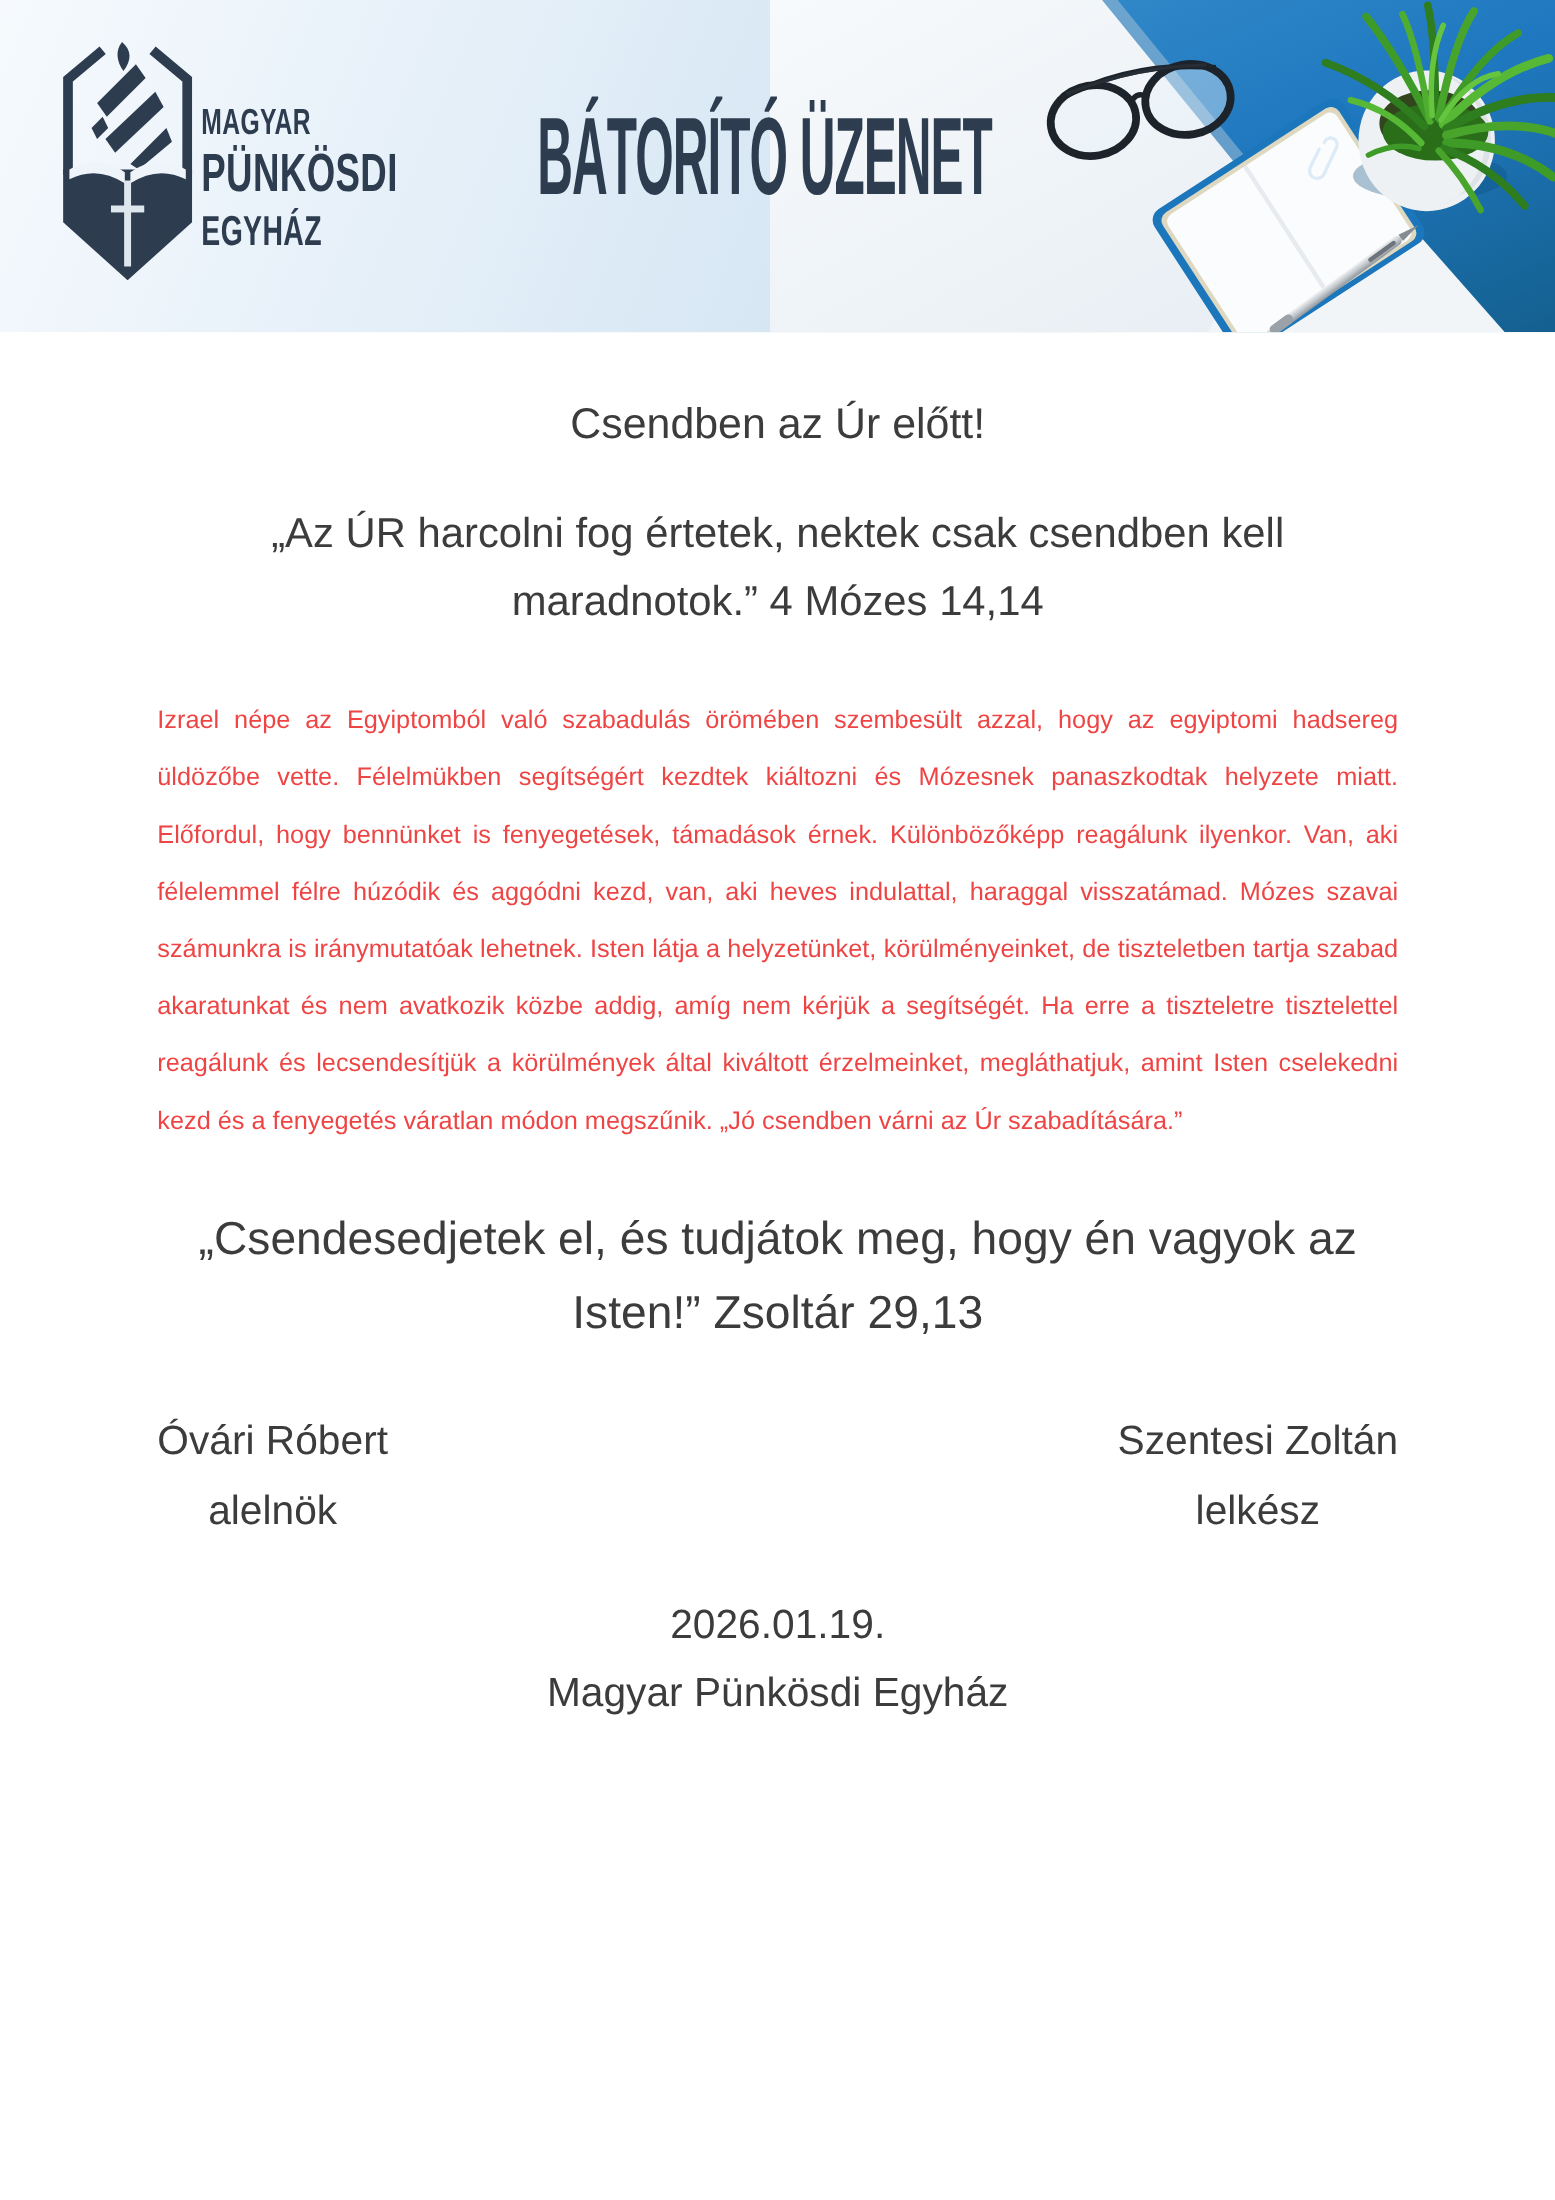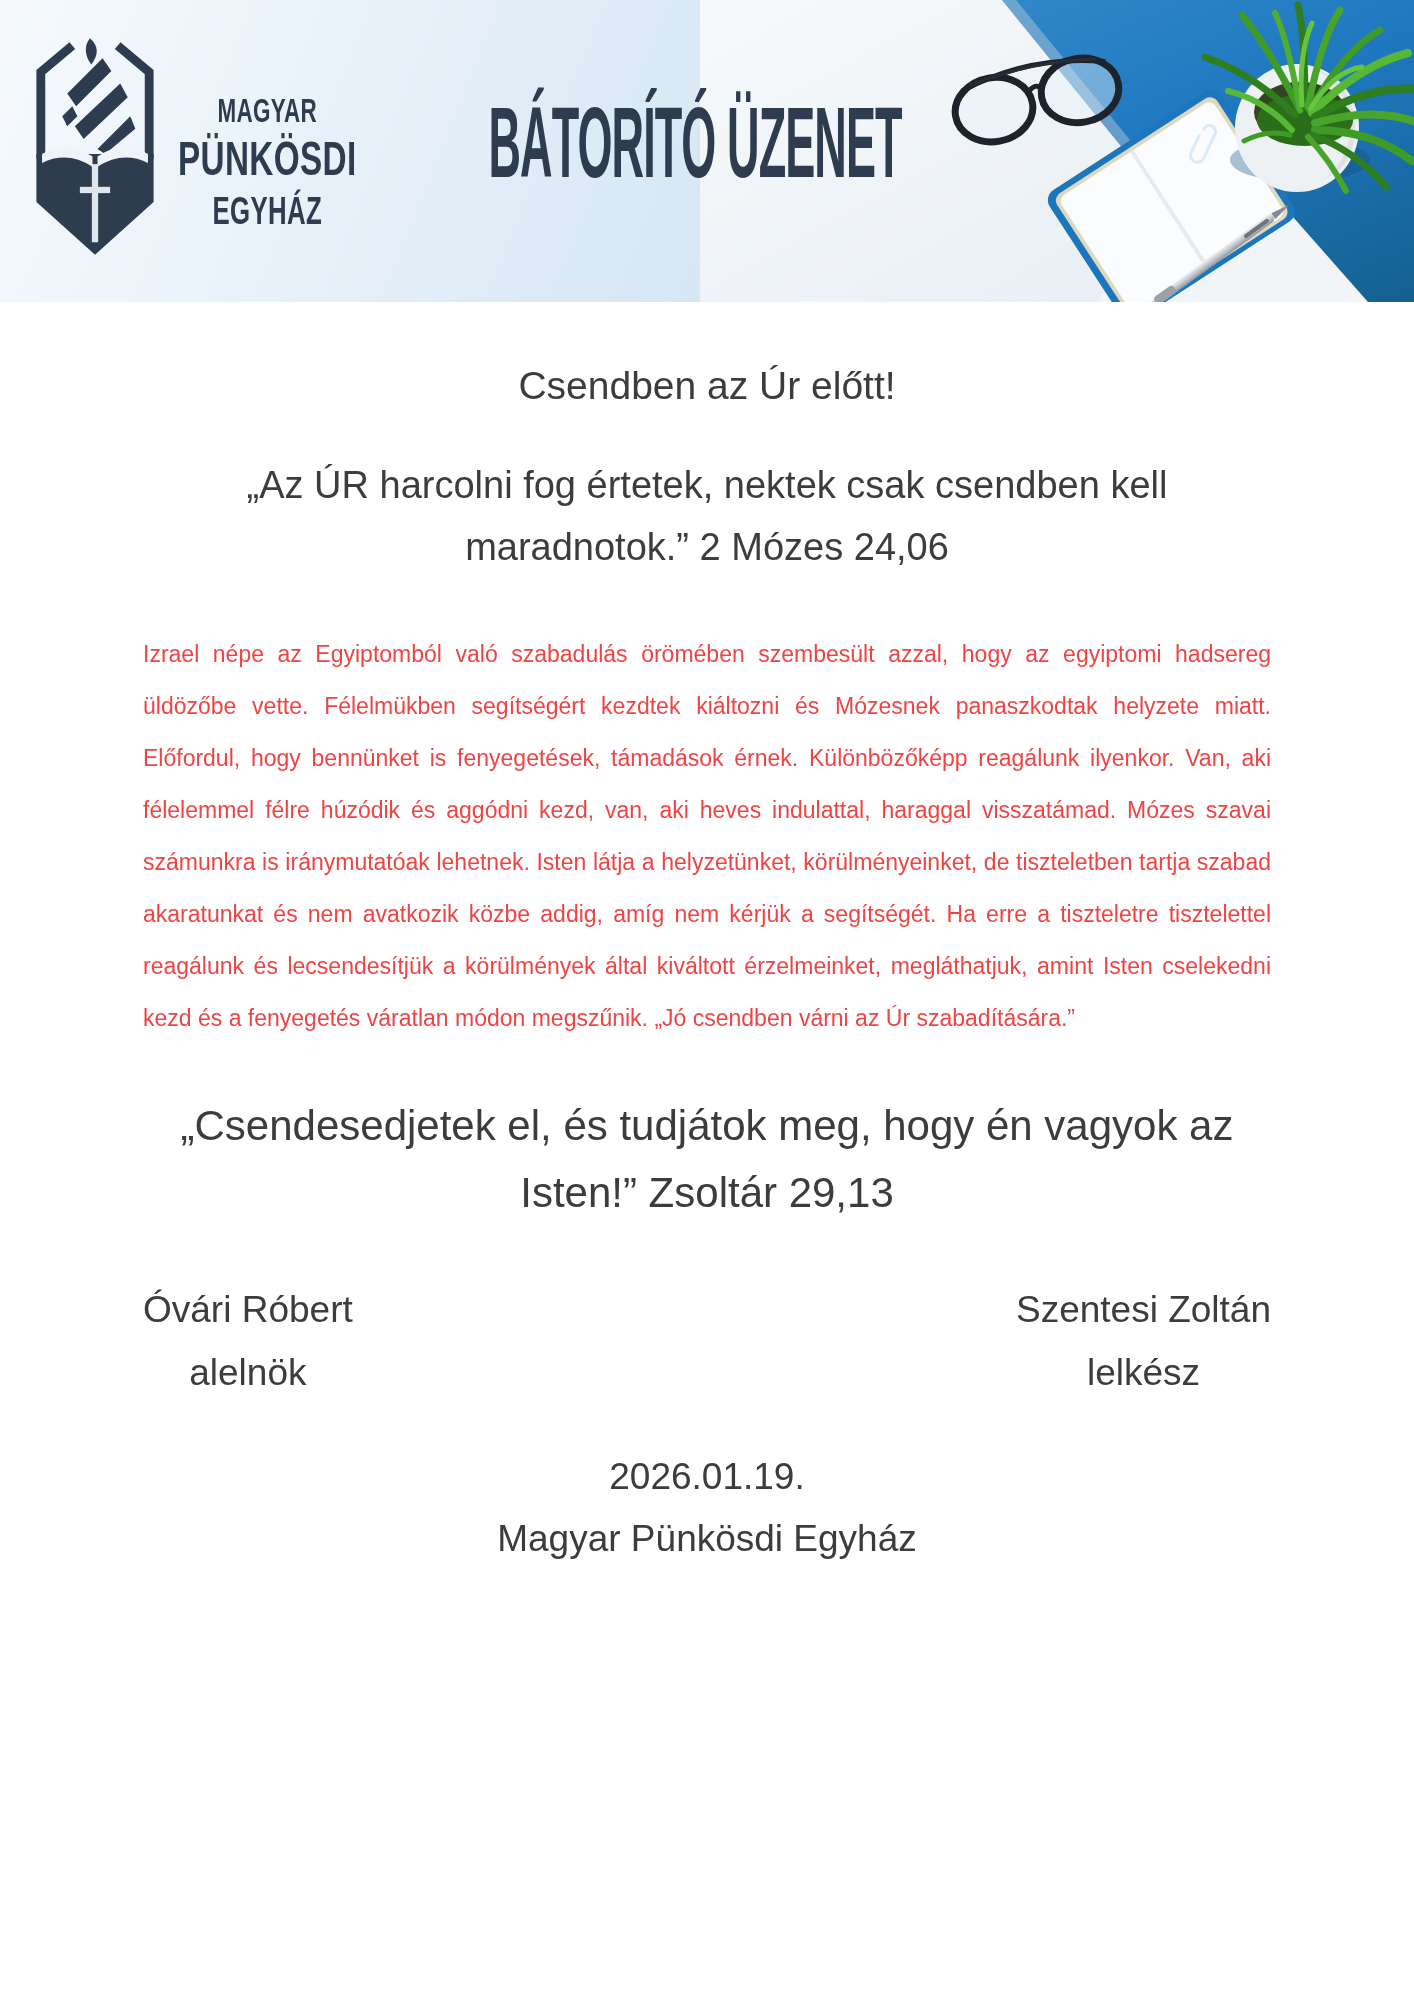--- a/index.html
+++ b/index.html
@@ -13,21 +13,21 @@
     color:#3d3d3d;
   }
   
   .banner{
     position:relative;
     width:100%;height:302px;
     background:linear-gradient(112deg,#f6fafd 0%,#e6f0f9 28%,#d5e6f3 55%,#e2eef8 78%,#cfe2f1 100%);
     overflow:hidden;
   }
   .photo-svg{position:absolute;top:0;right:0;display:block;}
-  .logo{position:absolute;left:32px;top:38px;display:flex;gap:20px;text-align:center;}
+  .logo{position:absolute;left:53px;top:38px;display:flex;gap:4px;}
   .logo-mark{display:block;}
   .logo-text{padding-top:56px;color:#2d3c4f;font-weight:bold;line-height:1;}
   .logo-text .lt{display:block;transform:scaleX(0.68);transform-origin:left center;letter-spacing:0.5px;white-space:nowrap;}
   .lt1{font-size:33px;margin-bottom:7px;}
   .lt2{font-size:49px;margin-bottom:9px;}
   .lt3{font-size:38px;}
   .banner-title-wrap{
     position:absolute;left:380px;top:92px;width:630px;
     display:flex;justify-content:center;
   }
@@ -183,21 +183,21 @@
     </div>
 
     <div class="banner-title-wrap">
       <h1 class="banner-title">BÁTORÍTÓ ÜZENET</h1>
     </div>
   </header>
 
   <main>
     <h2 class="doc-title">Csendben az Úr előtt!</h2>
 
-    <p class="verse verse-top">„Az ÚR harcolni fog értetek, nektek csak csendben kell maradnotok.” 2 Mózes 24,06</p>
+    <p class="verse verse-top">„Az ÚR harcolni fog értetek, nektek csak csendben kell maradnotok.” 4 Mózes 14,14</p>
 
     <p class="message-body">Izrael népe az Egyiptomból való szabadulás örömében szembesült azzal, hogy az egyiptomi hadsereg üldözőbe vette. Félelmükben segítségért kezdtek kiáltozni és Mózesnek panaszkodtak helyzete miatt. Előfordul, hogy bennünket is fenyegetések, támadások érnek. Különbözőképp reagálunk ilyenkor. Van, aki félelemmel félre húzódik és aggódni kezd, van, aki heves indulattal, haraggal visszatámad. Mózes szavai számunkra is iránymutatóak lehetnek. Isten látja a helyzetünket, körülményeinket, de tiszteletben tartja szabad akaratunkat és nem avatkozik közbe addig, amíg nem kérjük a segítségét. Ha erre a tiszteletre tisztelettel reagálunk és lecsendesítjük a körülmények által kiváltott érzelmeinket, megláthatjuk, amint Isten cselekedni kezd és a fenyegetés váratlan módon megszűnik. „Jó csendben várni az Úr szabadítására.”</p>
 
     <p class="verse verse-bottom">„Csendesedjetek el, és tudjátok meg, hogy én vagyok az Isten!” Zsoltár 29,13</p>
 
     <div class="signatures">
       <div class="sig">
         <div>Óvári Róbert</div>
         <div>alelnök</div>
       </div>

